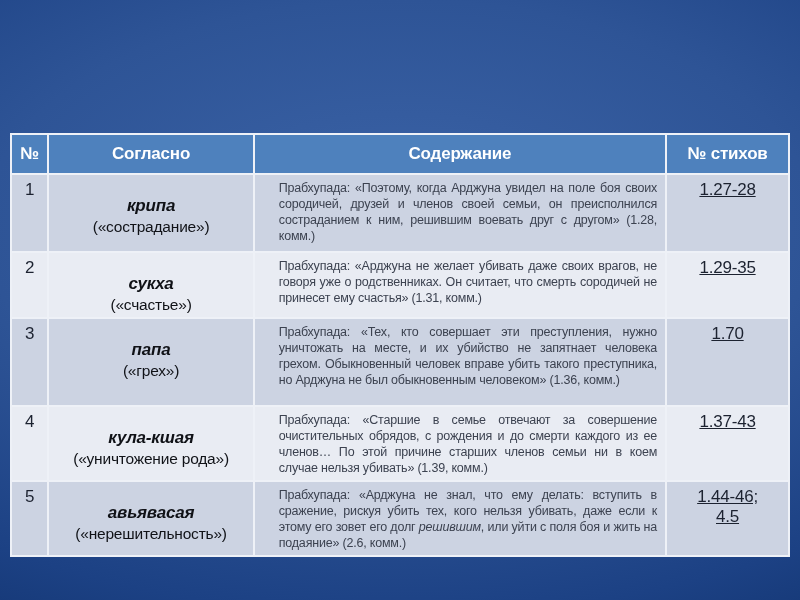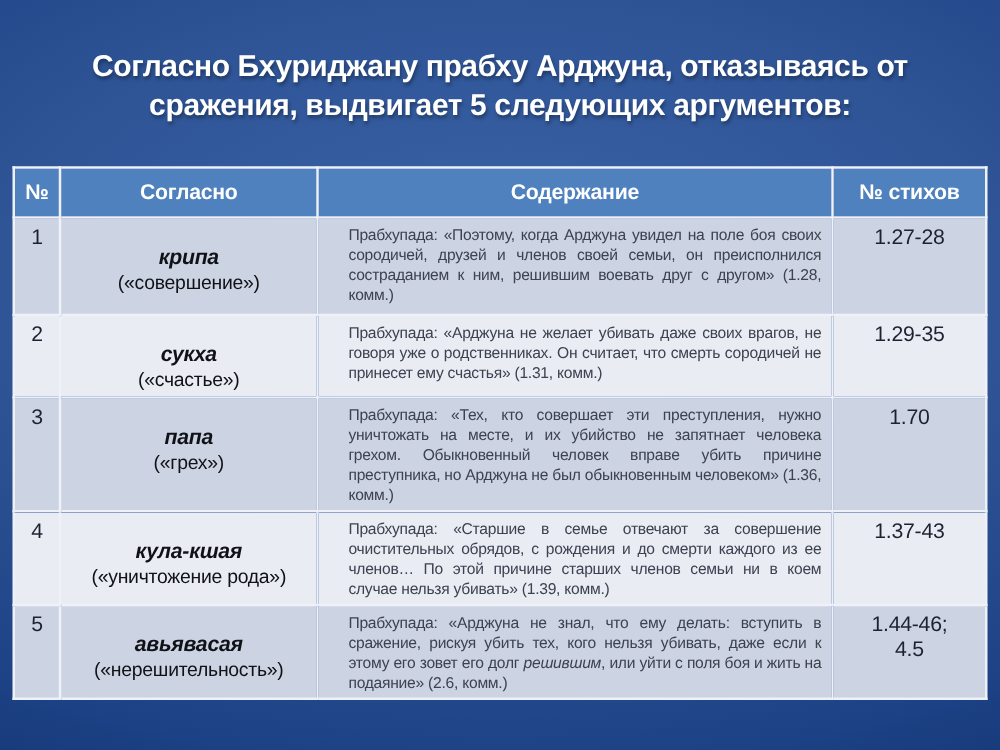--- a/index.html
+++ b/index.html
@@ -70,55 +70,52 @@
     line-height: 16px;
     color: #3c4250;
     text-align: justify;
     padding: 5px 8px 4px 24px;
   }
   td.verses {
     text-align: center;
     font-size: 17px;
     color: #1c2230;
     padding-top: 5px;
+    text-decoration: underline;
   }
   .verses-line2 { display: block; }
   .r1 { height: 78px; } .r2 { height: 62px; } .r3 { height: 88px; }
   .r4 { height: 72px; } .r5 { height: 72px; }
 </style>
 </head>
 <body>
 
 <div class="slide">
 
-  <div class="title">
-    <div>Согласно Бхуриджану прабху Арджуна, отказываясь от</div>
-    <div>сражения, выдвигает 5 следующих аргументов:</div>
-  </div>
 
   <table class="args">
     <colgroup>
       <col style="width:4.8%">
         <col style="width:26.4%">
         <col style="width:53%">
         <col style="width:15.8%">
     </colgroup>
     <tbody>
         <tr>
       <th>№</th>
       <th>Согласно</th>
       <th>Содержание</th>
       <th>№ стихов</th>
     </tr>
 
     <tr class="band-odd r1">
       <td class="num">1</td>
       <td class="arg">
         <span class="term">крипа</span>
-        <span class="translation">(«совершение»)</span>
+        <span class="translation">(«сострадание»)</span>
       </td>
       <td class="content">
         <span>Прабхупада: «Поэтому, когда Арджуна увидел на поле боя своих сородичей, друзей и членов своей семьи, он преисполнился состраданием к ним, решившим воевать друг с другом» (1.28, комм.)</span><i></i><span></span>
       </td>
       <td class="verses">
         <span>1.27-28</span>
         <span class="verses-line2"></span>
       </td>
     </tr>
 
@@ -137,21 +134,21 @@
       </td>
     </tr>
 
     <tr class="band-odd r3">
       <td class="num">3</td>
       <td class="arg">
         <span class="term">папа</span>
         <span class="translation">(«грех»)</span>
       </td>
       <td class="content">
-        <span>Прабхупада: «Тех, кто совершает эти преступления, нужно уничтожать на месте, и их убийство не запятнает человека грехом. Обыкновенный человек вправе убить причине преступника, но Арджуна не был обыкновенным человеком» (1.36, комм.)</span><i></i><span></span>
+        <span>Прабхупада: «Тех, кто совершает эти преступления, нужно уничтожать на месте, и их убийство не запятнает человека грехом. Обыкновенный человек вправе убить такого преступника, но Арджуна не был обыкновенным человеком» (1.36, комм.)</span><i></i><span></span>
       </td>
       <td class="verses">
         <span>1.70</span>
         <span class="verses-line2"></span>
       </td>
     </tr>
 
     <tr class="band-even r4">
       <td class="num">4</td>
       <td class="arg">

